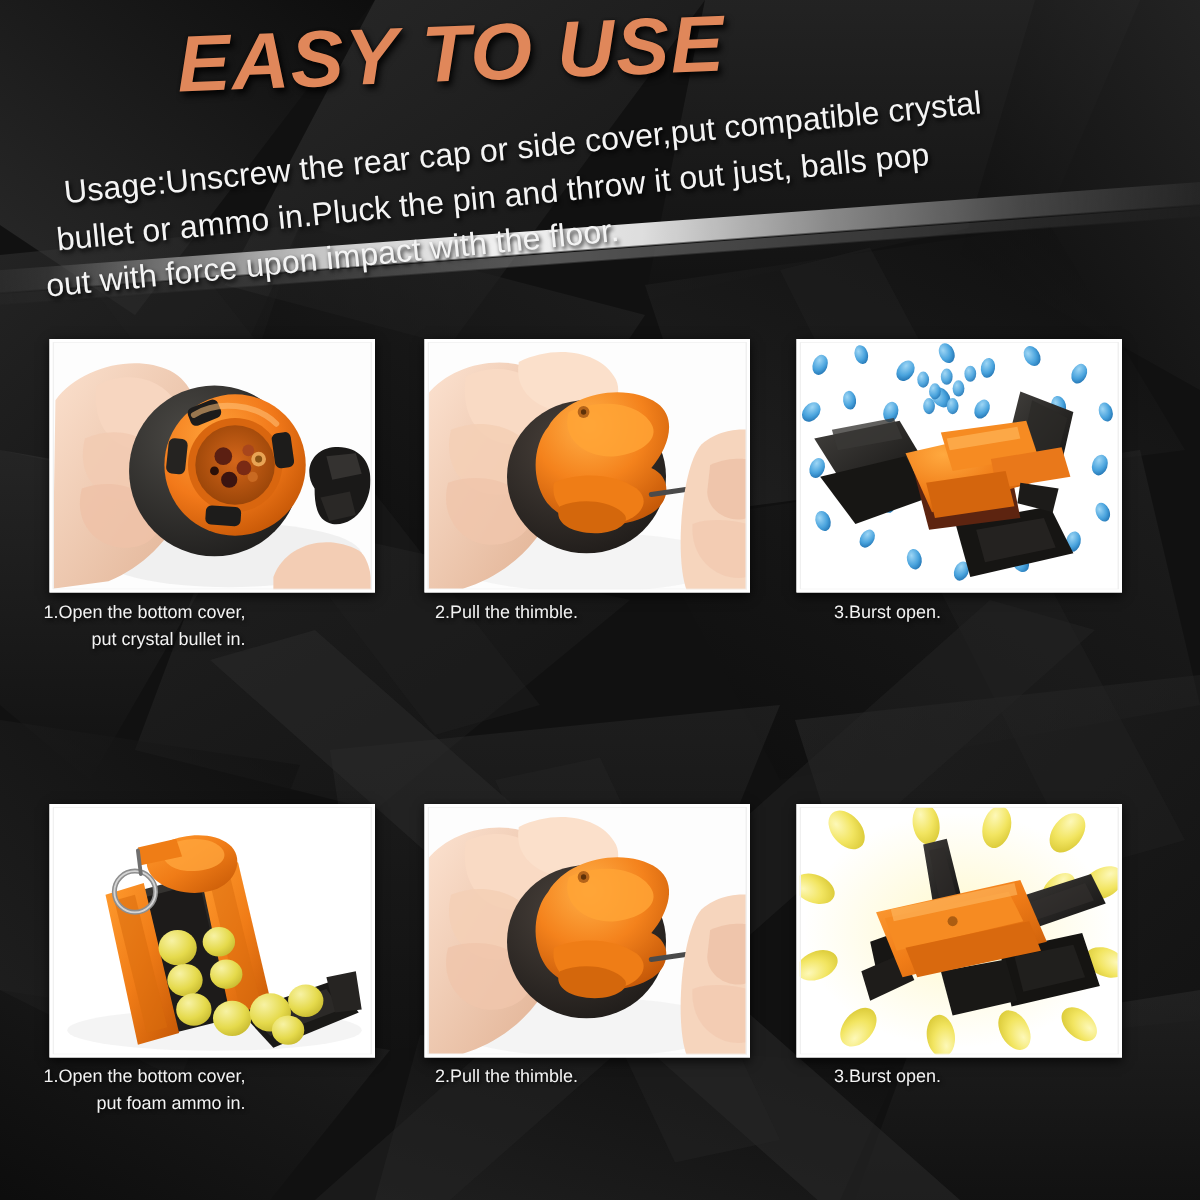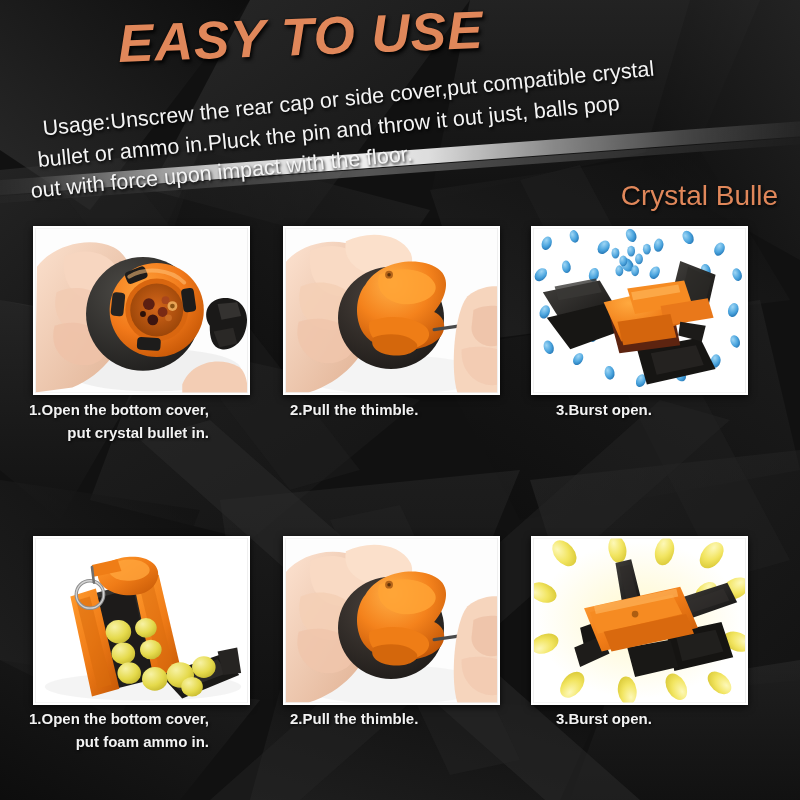--- a/index.html
+++ b/index.html
@@ -74,24 +74,23 @@
     background:#fff;border:2px solid #ffffff;
     box-sizing:border-box;overflow:hidden;
     box-shadow:0 2px 7px rgba(0,0,0,.75);
   }
   .frame.c1{left:33px;}
   .frame.c2{left:283px;}
   .frame.c3{left:531px;}
   .photo{position:absolute;inset:0;width:100%;height:100%;display:block;background:#fff;}
   
   .cap{
-    position:absolute;color:#f2f2f2;font-size:15px;line-height:1.5;
+    position:absolute;color:#f2f2f2;font-size:12px;line-height:1.5;
     text-shadow:1px 1px 3px rgba(0,0,0,.9);
     white-space:pre-line;
-    font-weight:bold;
   }
   .cap.r1{top:399px;}
   .cap.r2{top:708px;}
   .cap.k1{left:29px;}
   .cap.k2{left:290px;}
   .cap.k3{left:556px;}
   .cap .l2{display:block;padding-left:14px;text-align:right;}
 </style>
 </head>
 <body>
@@ -146,21 +145,20 @@
   <div class="chrome-bar b2"></div>
 
   <div class="title">EASY TO USE</div>
 
   <div class="usage">
     <span class="l1">Usage:Unscrew the rear cap or side cover,put compatible crystal</span>
     <span class="l2">bullet or ammo in.Pluck the pin and throw it out just, balls pop</span>
     <span class="l3">out with force upon impact with the floor.</span>
   </div>
 
-  <div class="sec-head" id="sec-crystal">Crystal Bulle</div>
 
   <div class="row r1">
 
     <div class="frame c1">
       <svg class="photo" viewBox="0 0 217 169" preserveAspectRatio="xMidYMid slice">
         <defs>
           <linearGradient id="skA" x1="0" y1="0" x2="1" y2="1">
             <stop offset="0" stop-color="#fbe0cd"></stop>
               <stop offset="1" stop-color="#e0b193"></stop>
           </linearGradient>

